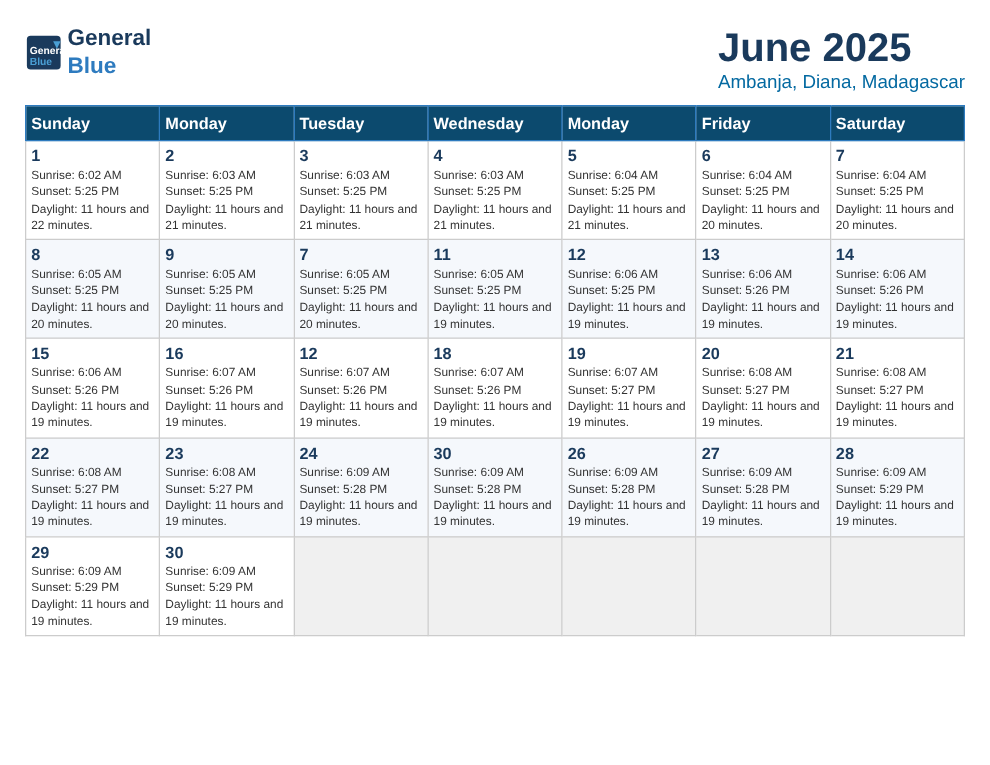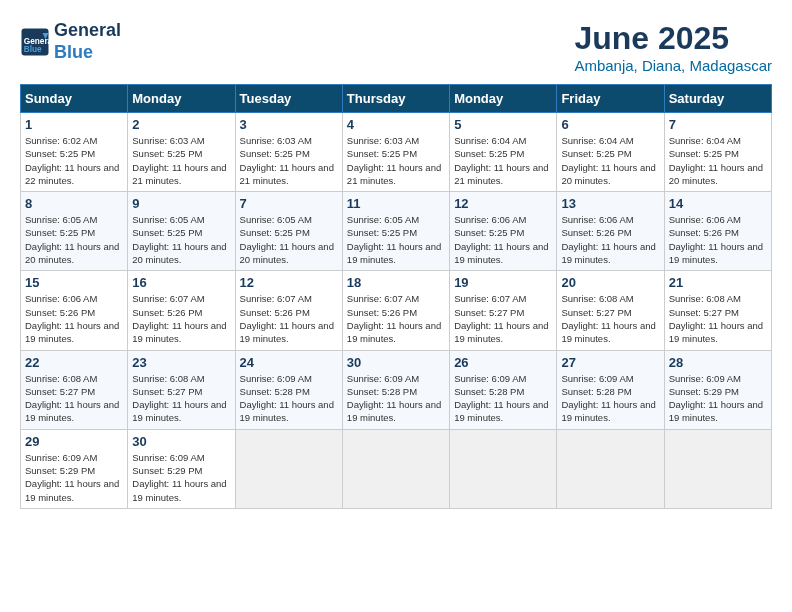--- a/index.html
+++ b/index.html
@@ -113,21 +113,21 @@
     <div class="location-title">Ambanja, Diana, Madagascar</div>
   </div>
 </div>
 
 <table class="calendar">
   <thead>
     <tr>
     <th>Sunday</th>
         <th>Monday</th>
         <th>Tuesday</th>
-        <th>Thursday</th>
+        <th>Wednesday</th>
         <th>Monday</th>
         <th>Friday</th>
         <th>Saturday</th>
       </tr>
   </thead>
   <tbody id="calendar-body">
   <tr>
         <td>
         <span class="day-number">1</span>
         <span class="day-info">Sunrise: 6:02 AM<br>Sunset: 5:25 PM<br>Daylight: 11 hours and 22 minutes.</span>

